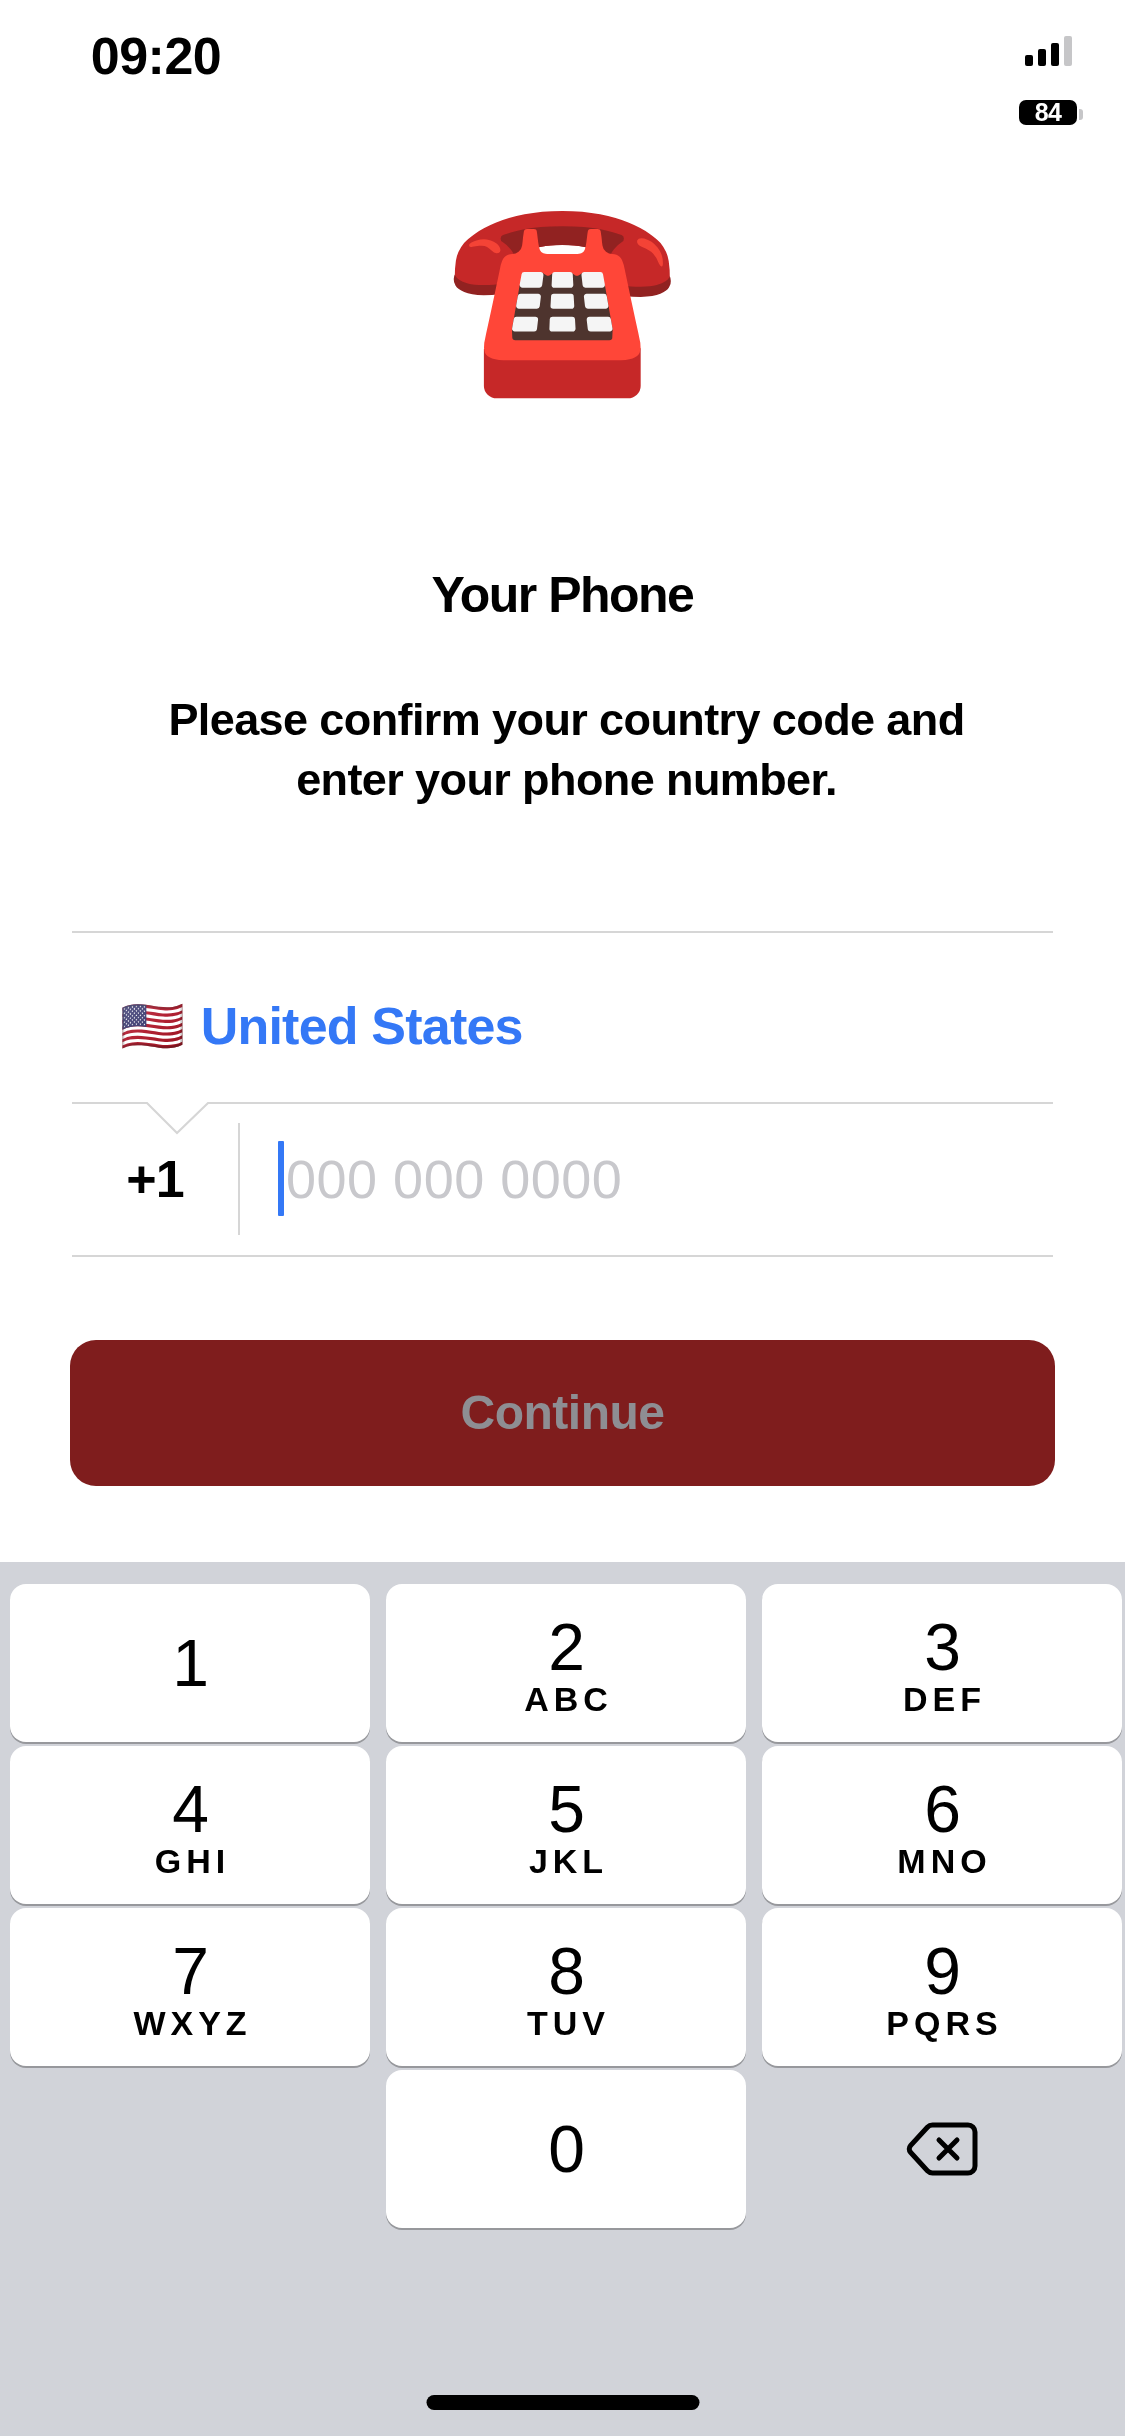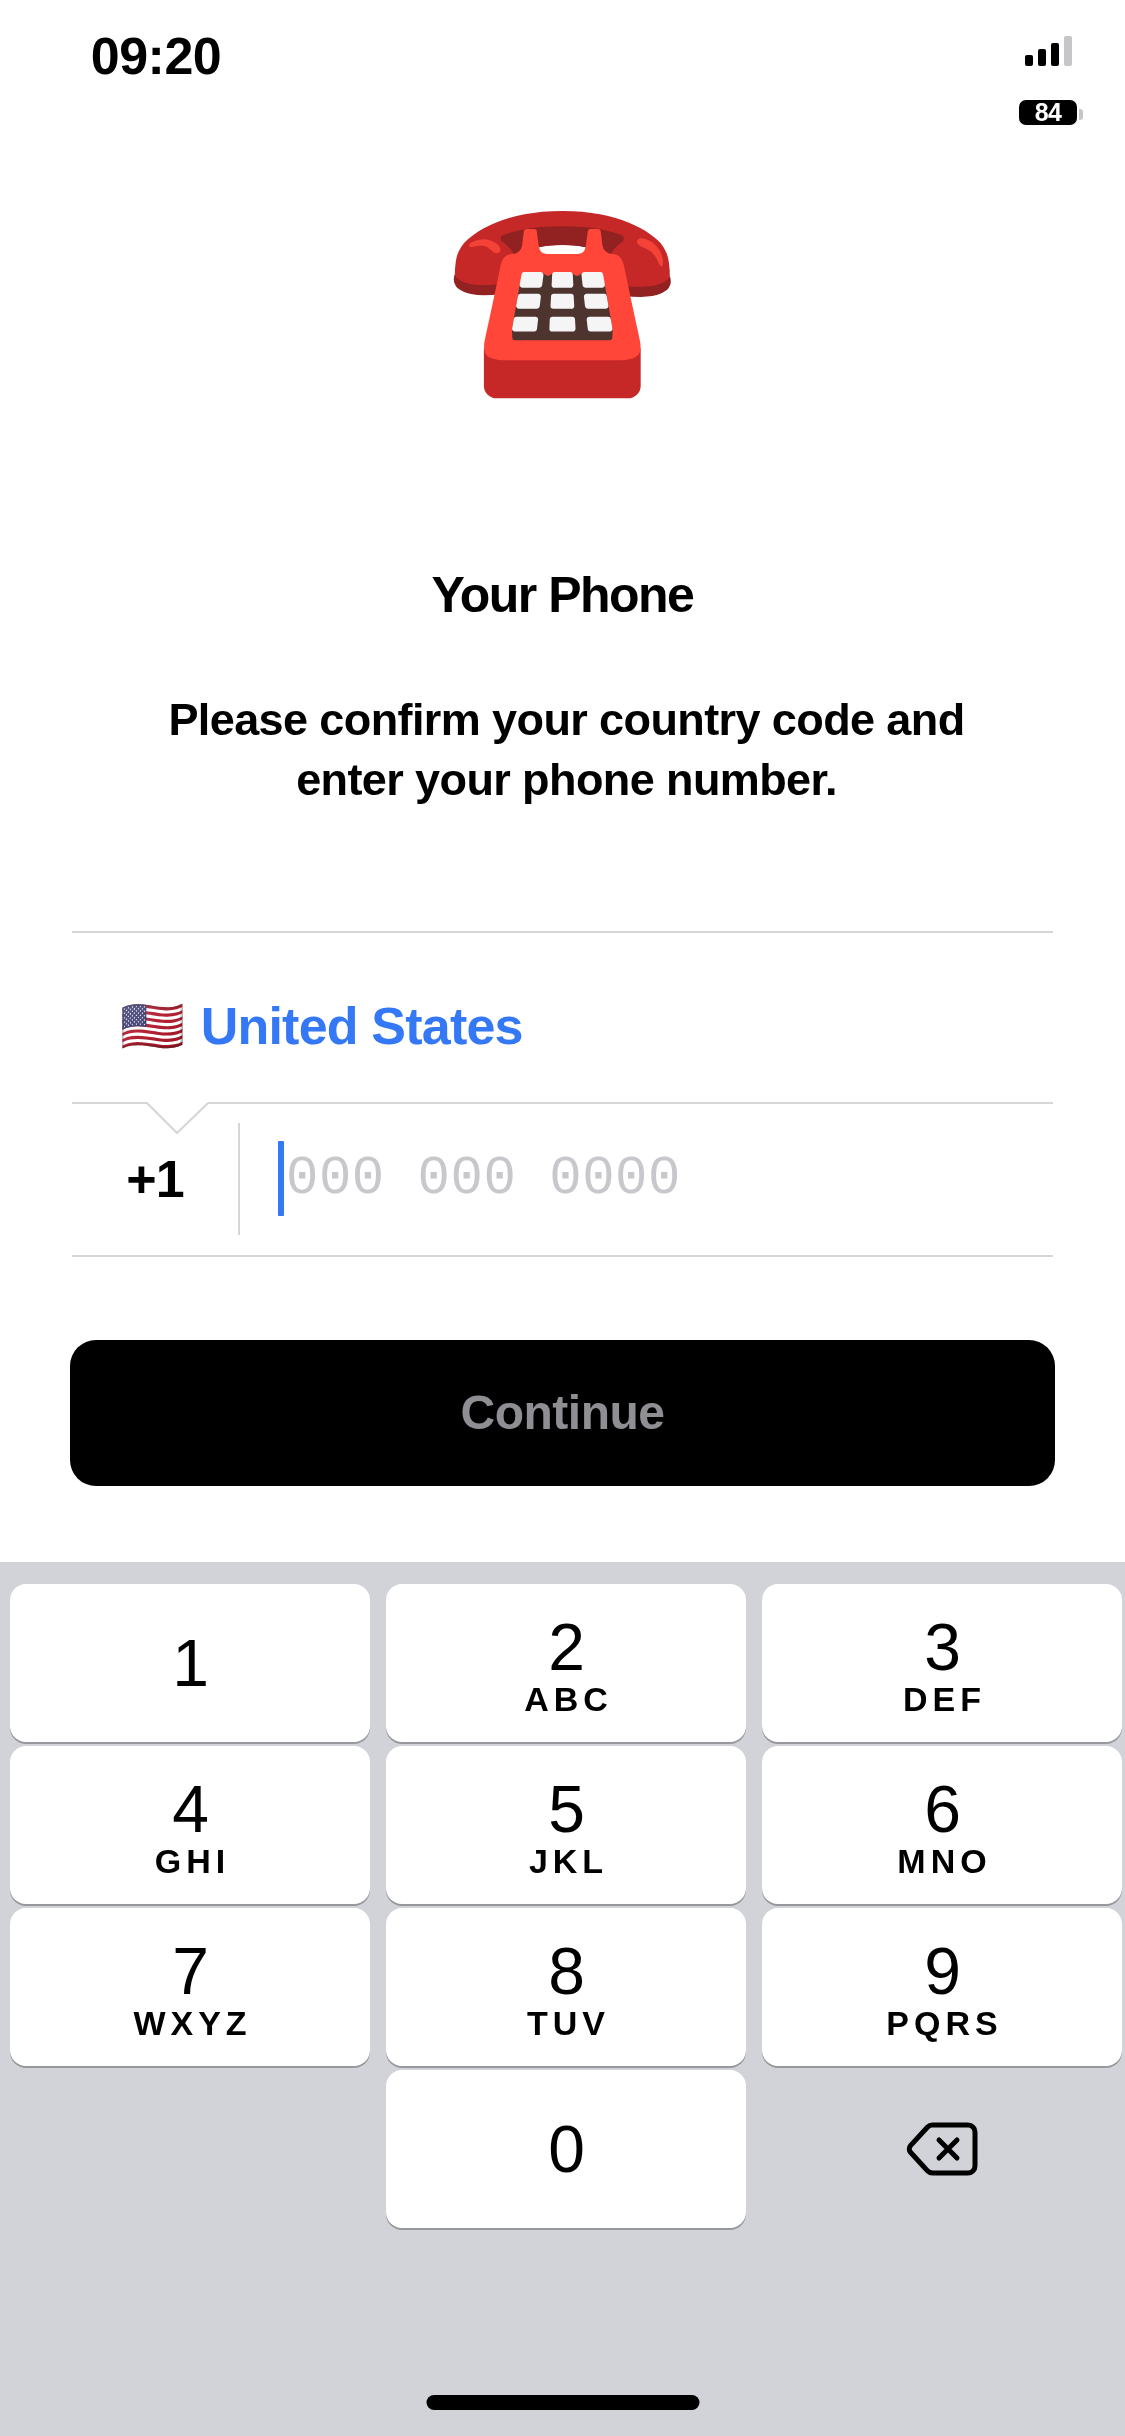--- a/index.html
+++ b/index.html
@@ -164,21 +164,20 @@
     height:112px;
     background:#d6d6d6;
   }
   #number-field {
     position:relative;
     flex:1;
     height:150px;
     display:flex;
     align-items:center;
     padding-left:36px;
-    font-family:Liberation Mono, monospace;
   }
   #caret {
     position:absolute;
     left:38px; top:37px;
     width:6px; height:75px;
     background:#3478f6;
     border-radius:1px;
   }
   #number-placeholder {
     font-size:54px;
@@ -187,21 +186,21 @@
     line-height:60px;
     padding-left:10px;
   }
   #line-bottom { top:1255px; }
 
   
   #continue-button {
     position:absolute;
     left:70px; top:1340px;
     width:985px; height:146px;
-    background:#000000;
+    background:#7f1d1d;
     border-radius:26px;
     display:flex;
     align-items:center;
     justify-content:center;
   }
   #continue-label {
     font-size:48px;
     font-weight:bold;
     color:#8e8e93;
     letter-spacing:-0.5px;

